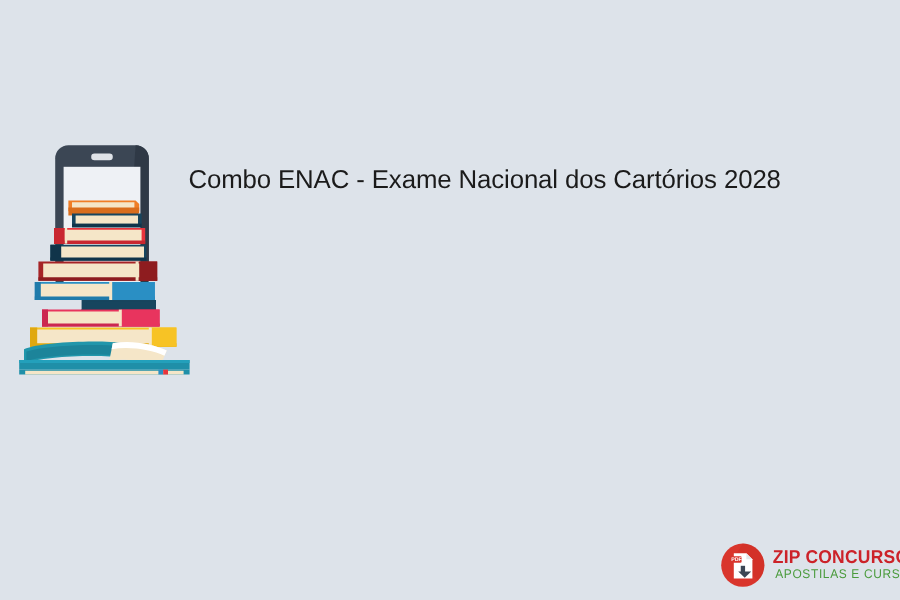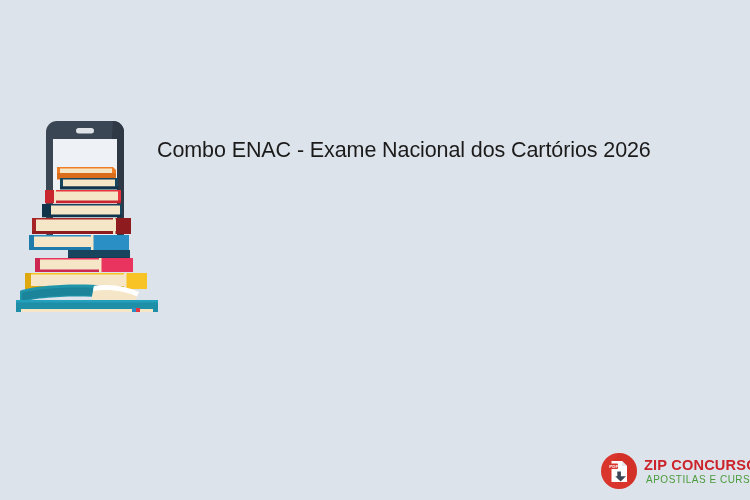--- a/index.html
+++ b/index.html
@@ -188,21 +188,21 @@
         <path d="M13 197 h132 v9 h-132 z" fill="#f5e6c8"></path>
         <path d="M8 205 h142 v3.5 h-142 z" fill="#166f84"></path>
         <path d="M8 188 h142 v2.5 h-142 z" fill="#23a0bb"></path>
         <rect x="124" y="196" width="4" height="10" fill="#2a8fc4"></rect>
         <rect x="128" y="196" width="4" height="10" fill="#e8343c"></rect>
       </g>
 
     </svg>
   </div>
 
-  <div id="course-title">Combo ENAC - Exame Nacional dos Cartórios 2026</div>
+  <div id="course-title">Combo ENAC - Exame Nacional dos Cartórios 2028</div>
 
   <div id="brand-logo">
 
     <div id="brand-mark">
       <svg viewBox="0 0 38 38" xmlns="http://www.w3.org/2000/svg">
         <circle cx="19" cy="19" r="18" fill="#d9352c"></circle>
         <path d="M19 1 a18 18 0 0 1 12.7 30.7 L12 12 z" fill="#c92a22" opacity="0.35"></path>
         <path d="M11.5 9 h10.5 l5 5 v16 h-15.5 z" fill="#ffffff"></path>
         <path d="M22 9 l5 5 h-5 z" fill="#e3e7ea"></path>
         <rect x="9.5" y="11.5" width="8.5" height="5.5" rx="1" ry="1" fill="#d9352c"></rect>

